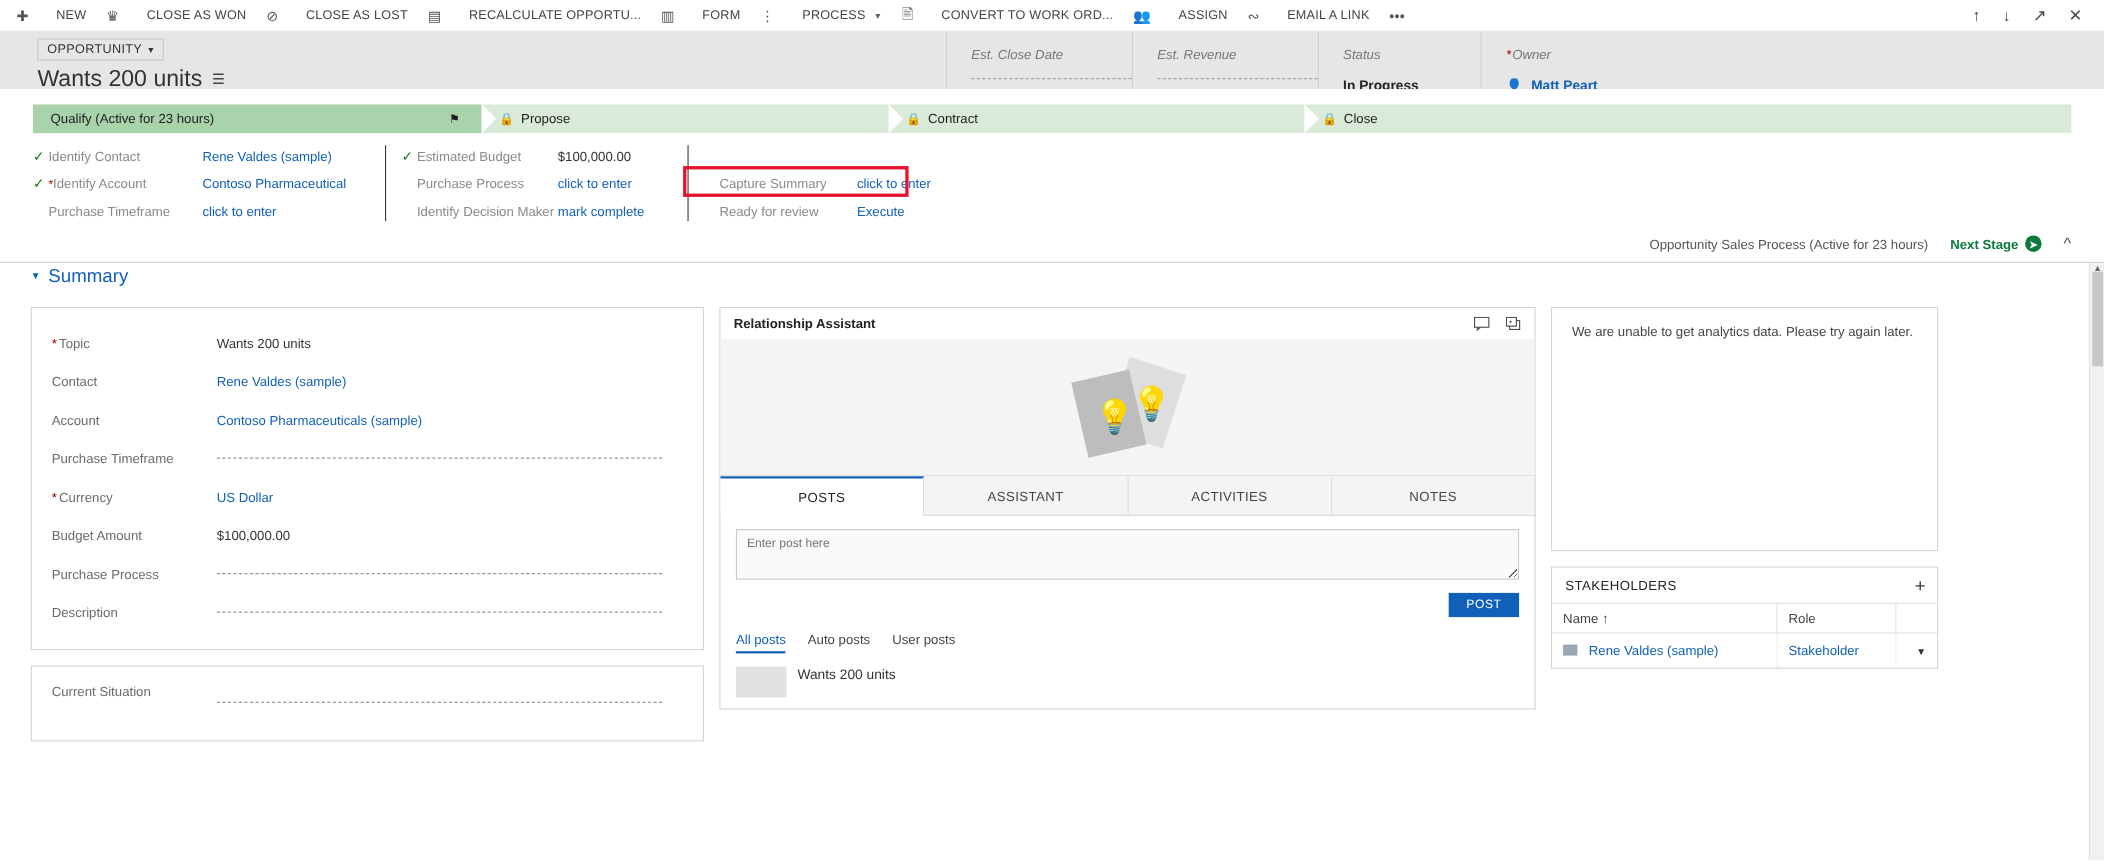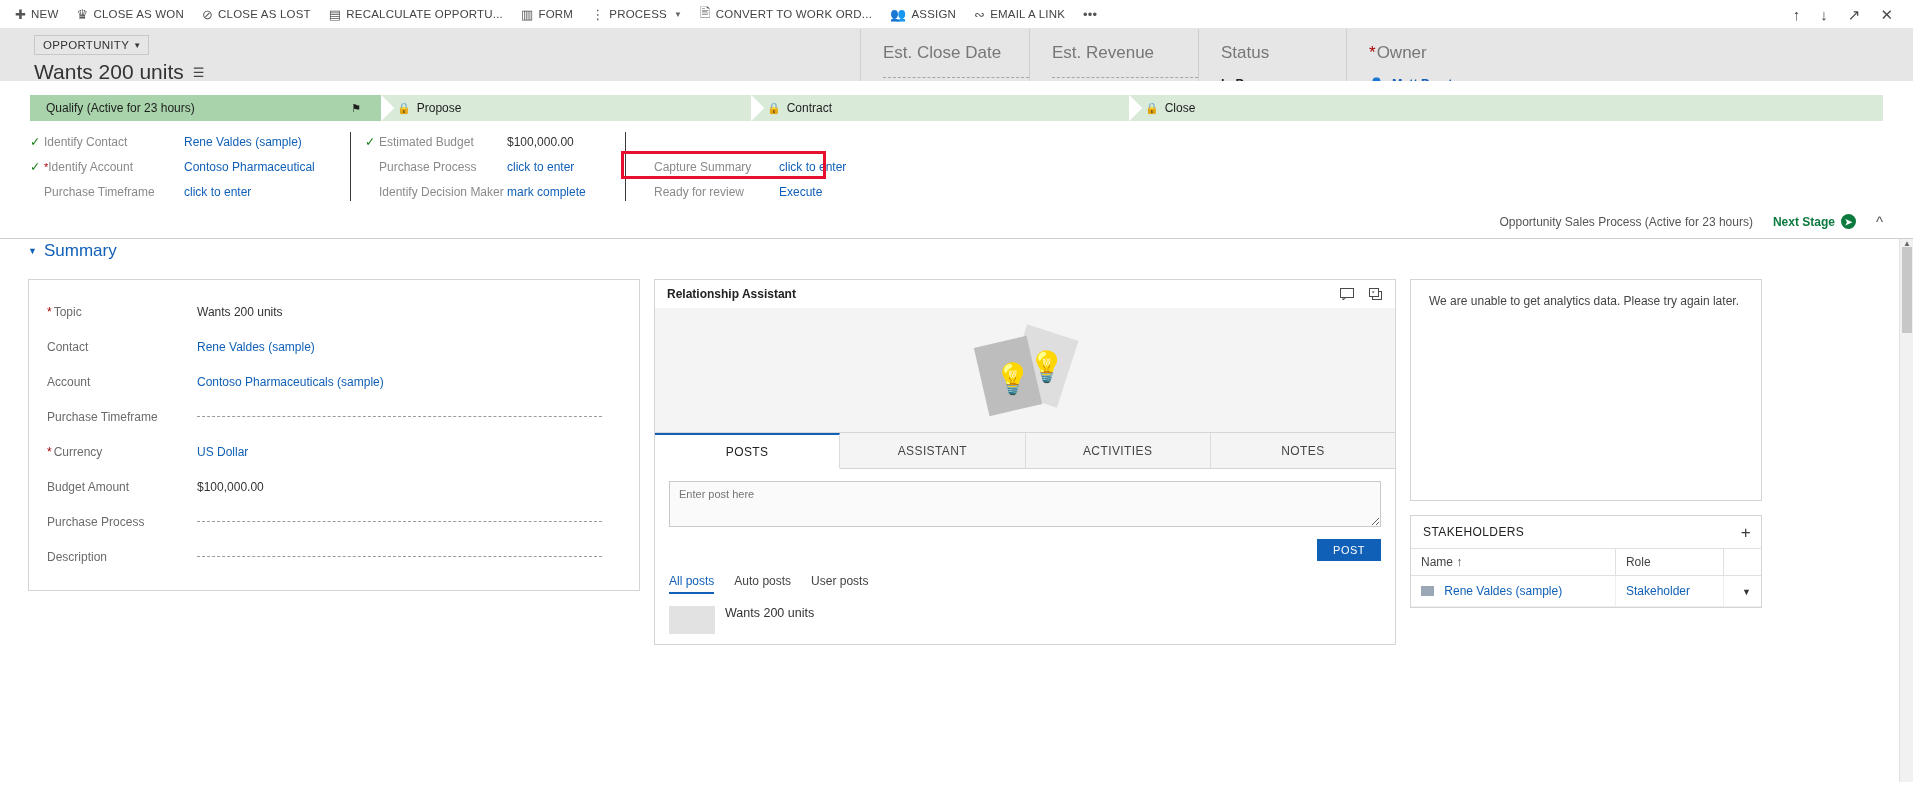--- a/index.html
+++ b/index.html
@@ -27,21 +27,21 @@
     display: flex; align-items: center;
     gap: 5px;
     padding: 0 9px;
     height: 28px;
     color: #444;
     font-size: 11.5px;
     letter-spacing: .2px;
     cursor: pointer;
   }
   .cmd .glyph { font-size: 13px; color: #555; display:inline-flex; align-items:center; }
-  .cmd-label { text-transform: uppercase; }
+  .cmd-label { text-transform: uppercase; margin-left: 20px; }
   .cmd .caret { font-size: 8px; color:#666; margin-left:2px; }
   .cmd-spacer { flex: 1 1 auto; }
   .winbtns { display:flex; align-items:center; gap: 20px; padding-right: 14px; }
   .winbtn { color:#4a4a4a; font-size: 15px; cursor:pointer; line-height:1; }
 
   
   .header {
     background: #e6e6e6;
     height: 52px;
     display: flex;
@@ -65,21 +65,21 @@
     font-size: 21px; color: #333; margin-top: 5px; font-weight: 400;
   }
   .title-menu-icon { font-size: 13px; color:#444; cursor:pointer; position:relative; top:-2px;}
   .hdr-fields { display: flex; flex: 1 1 auto; }
   .hdr-field {
     border-left: 1px solid #cfcfcf;
     padding: 14px 0 0 22px;
     min-width: 148px;
   }
   .hdr-field.first { border-left: 1px solid #cfcfcf; }
-  .hf-label { font-size: 17px; color: #777; margin-bottom: 14px; }
+  .hf-label { font-size: 12px; color: #777; margin-bottom: 14px; font-style: italic; }
   .hf-label .req { color:#a80000; margin-right:1px; }
   .hf-value { font-size: 12.5px; color: #222; font-weight: 600; }
   .hf-empty {
     border-bottom: 1px dashed #a6a6a6;
     width: 146px; height: 1px; display:block; margin-top:5px;
   }
   .hf-owner { display:flex; align-items:center; gap:8px; }
   .hf-owner .person { font-size: 12px; color:#555; }
   .link { color:#1160b7; cursor:pointer; }
 
@@ -361,21 +361,21 @@
       <div class="hf-value hf-owner">
         <span class="person">👤</span>
         <span class="link" style="font-weight:700">Matt Peart</span>
       </div>
     </div>
   </div>
 </div>
 
 <div class="pwrap">
   <div class="stagebar">
-    <div class="stage active" style="width:351px">
+    <div class="stage active" style="width:408px">
       <span class="lbl">
           <span>Qualify (Active for 23 hours)</span>
         </span>
       <span class="flag">⚑</span>
       <span class="arrow-r"></span>
     </div>
     <div class="stage locked" style="width:370px">
       <span class="notch"></span>
       <span class="lbl">
         <span class="lock-glyph">🔒</span>
@@ -512,20 +512,28 @@
             </div>
         </div>
         <div class="frow">
           <div class="flabel">Description</div>
           <div class="fvalue">
               <span class="fdash" style="display:block"></span>
             </div>
         </div>
       </div>
 
+      <div class="card card2">
+        <div class="frow" style="align-items:flex-start">
+          <div class="flabel">Current Situation</div>
+          <div class="fvalue">
+              <span class="fdash" style="display:block; margin-top:16px"></span>
+            </div>
+        </div>
+      </div>
     </div>
 
     <div class="colB">
       <div class="ra-card">
         <div class="ra-head">
           <span>Relationship Assistant</span>
           <span class="spacer"></span>
           <span class="ra-icon">
             <svg width="15" height="13" viewBox="0 0 15 13">
                 <rect x="0.5" y="0.5" width="13" height="9" fill="none" stroke="#4a4a4a"></rect>

